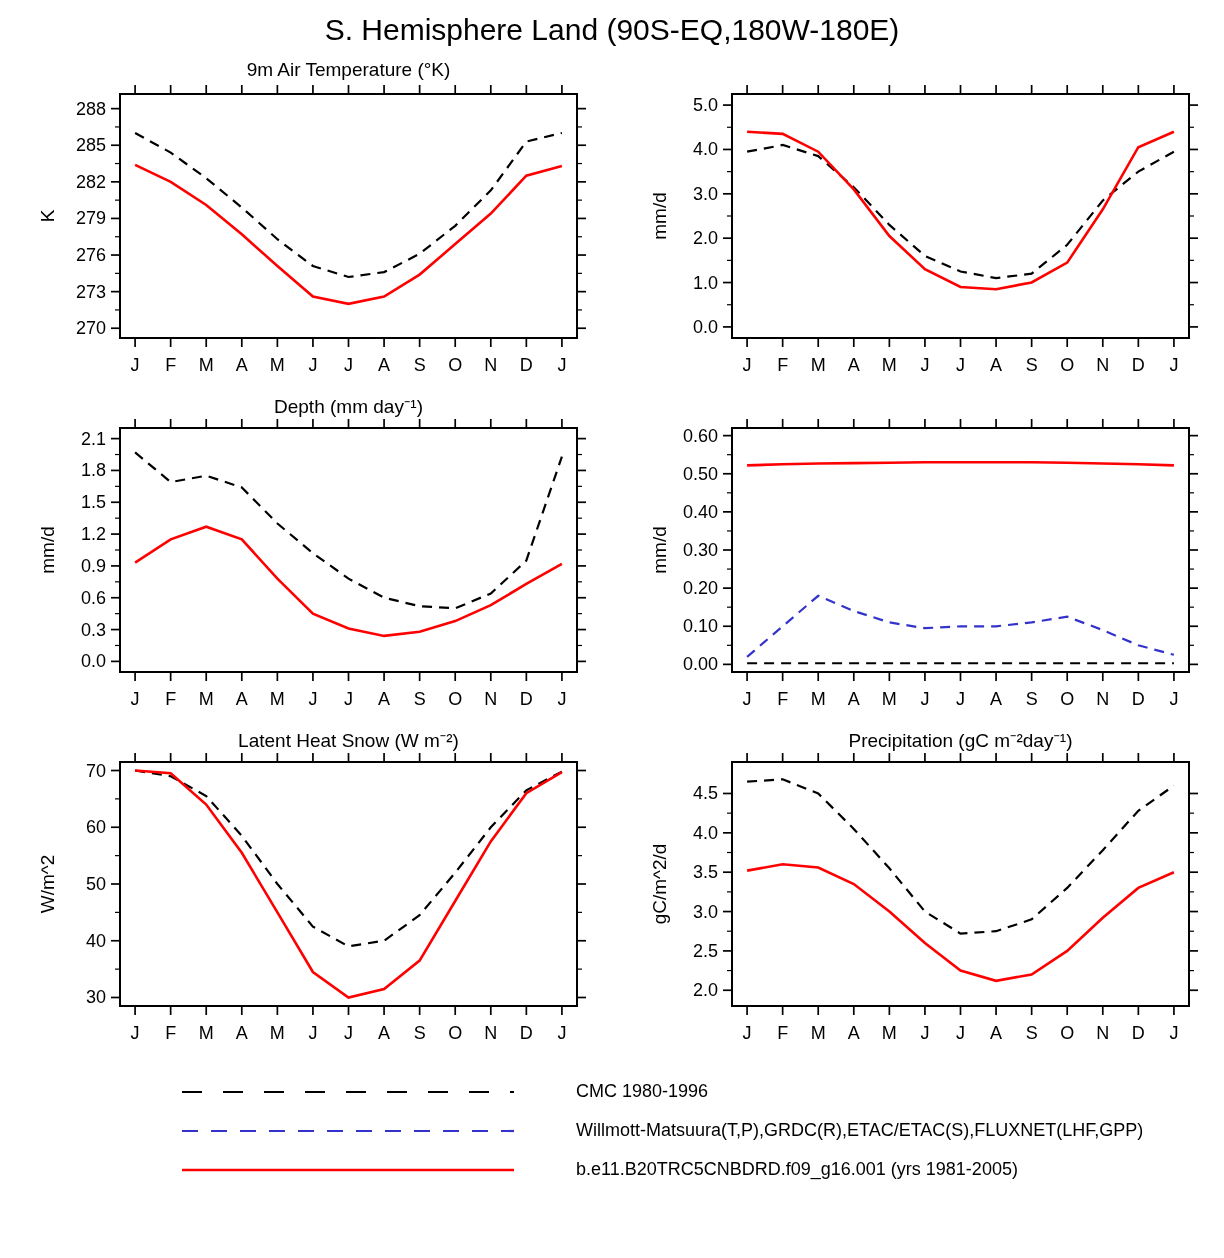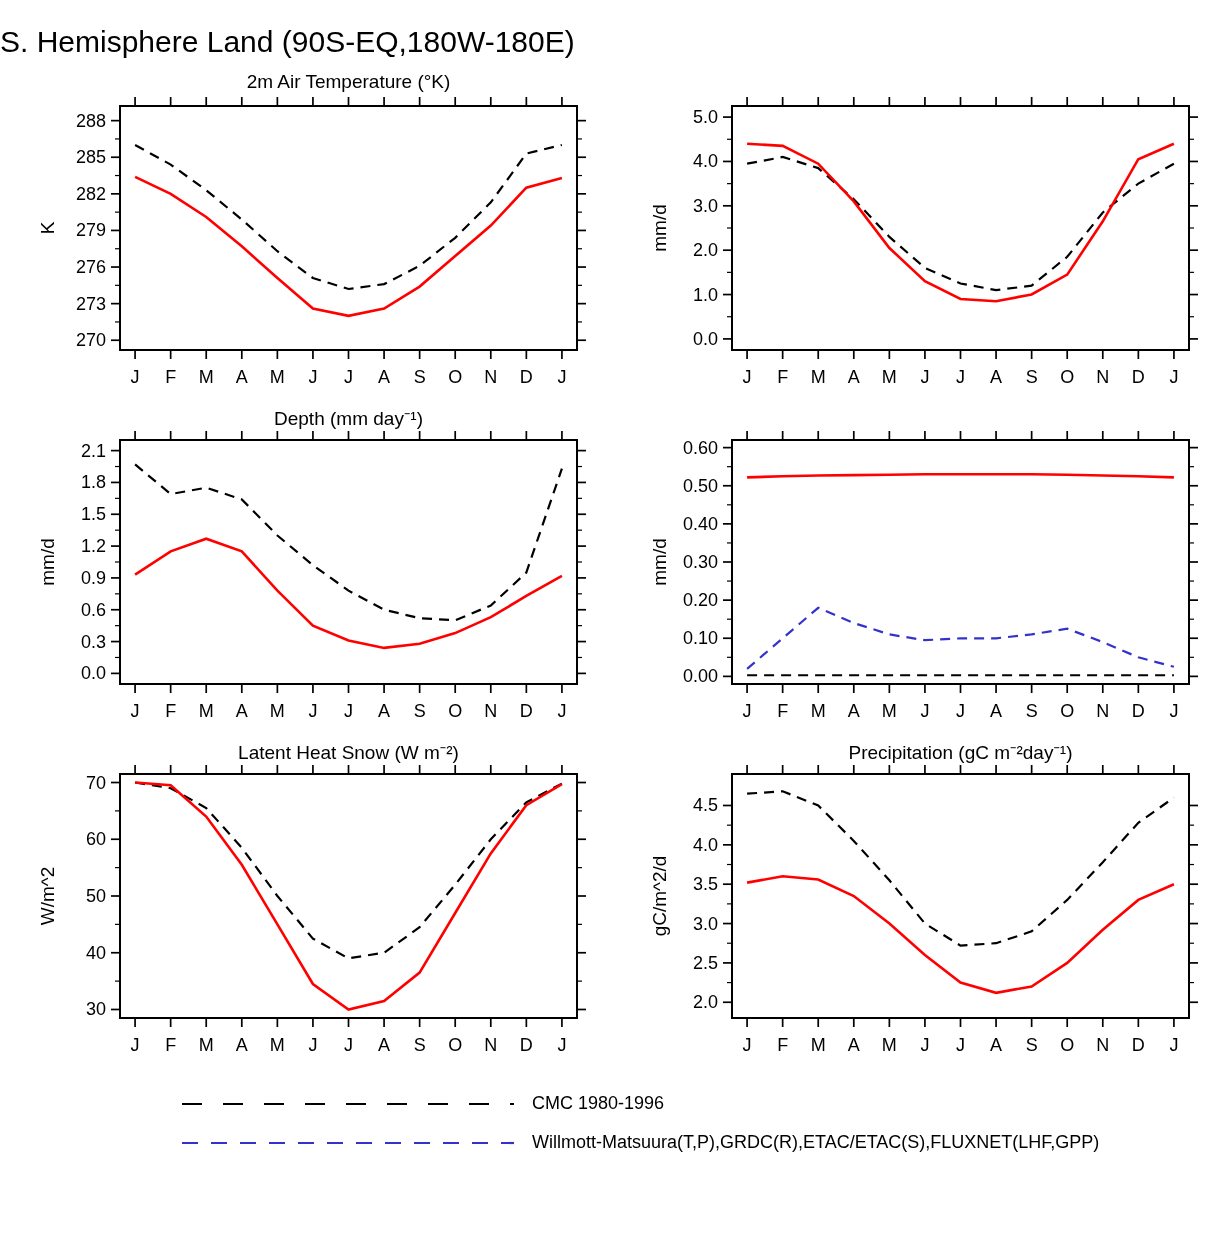--- a/index.html
+++ b/index.html
@@ -1,37 +1,37 @@
 <!DOCTYPE html>
 <html><head>
 <meta charset="utf-8">
 <style>
   html,body{margin:0;padding:0;background:#ffffff;}
   body{width:1224px;height:1258px;font-family:"Liberation Sans",sans-serif;color:#000;}
-  .figure-title{padding-top:24px;text-align:left;font-size:30px;line-height:36px;}
+  .figure-title{padding-top:12px;text-align:center;font-size:30px;line-height:36px;}
   .grid{display:grid;grid-template-columns:612px 612px;margin-top:8px;}
   .panel{position:relative;width:612px;height:334px;}
   .panel-title{position:absolute;top:3px;left:120px;width:457px;text-align:center;font-size:19px;}
   .panel-ylabel{position:absolute;left:48px;top:160px;transform:translate(-50%,-50%) rotate(-90deg);
                 font-size:19px;white-space:nowrap;}
   svg.chart-svg{position:absolute;left:0;top:28px;}
   svg text{font-family:"Liberation Sans",sans-serif;fill:#000;}
   .legend{margin-top:14px;margin-left:180px;}
-  .legend-row{display:flex;align-items:center;height:39px;}
+  .legend-row{display:flex;align-items:center;height:39px;gap:44px;}
   .legend-label{margin-left:16px;font-size:18px;white-space:nowrap;}
 </style>
 </head>
 <body>
 
 <div class="figure-title">S. Hemisphere Land (90S-EQ,180W-180E)</div>
 
 <div class="grid">
 
   <div class="panel">
-    <div class="panel-title">2m Air Temperature (°K)</div>
+    <div class="panel-title">9m Air Temperature (°K)</div>
     <div class="panel-ylabel">K</div>
     <svg class="chart-svg" width="612" height="300">
         <line x1="111" x2="120" y1="244.23999999999987" y2="244.23999999999987" stroke="#000" stroke-width="1.7"></line>
         <line x1="577" x2="586" y1="244.23999999999987" y2="244.23999999999987" stroke="#000" stroke-width="1.7"></line>
         <text x="106" y="250.23999999999987" text-anchor="end" font-size="18">270</text>
         <line x1="115" x2="120" y1="225.93999999999986" y2="225.93999999999986" stroke="#000" stroke-width="1.2"></line>
         <line x1="577" x2="582" y1="225.93999999999986" y2="225.93999999999986" stroke="#000" stroke-width="1.2"></line>
         <line x1="111" x2="120" y1="207.63999999999984" y2="207.63999999999984" stroke="#000" stroke-width="1.7"></line>
         <line x1="577" x2="586" y1="207.63999999999984" y2="207.63999999999984" stroke="#000" stroke-width="1.7"></line>
         <text x="106" y="213.63999999999984" text-anchor="end" font-size="18">273</text>
@@ -507,13 +507,19 @@
         <line x1="2" x2="334" y1="9" y2="9" stroke="#000000" stroke-width="2.2" stroke-dasharray="20 21"></line>
       </svg>
     <span class="legend-label">CMC 1980-1996</span>
   </div>
   <div class="legend-row">
     <svg width="336" height="18">
         <line x1="2" x2="334" y1="9" y2="9" stroke="#3333cc" stroke-width="2.2" stroke-dasharray="16 13"></line>
       </svg>
     <span class="legend-label">Willmott-Matsuura(T,P),GRDC(R),ETAC/ETAC(S),FLUXNET(LHF,GPP)</span>
   </div>
+  <div class="legend-row">
+    <svg width="336" height="18">
+        <line x1="2" x2="334" y1="9" y2="9" stroke="#ff0000" stroke-width="2.4"></line>
+      </svg>
+    <span class="legend-label">b.e11.B20TRC5CNBDRD.f09_g16.001 (yrs 1981-2005)</span>
+  </div>
 </div>
 
 </body></html>

